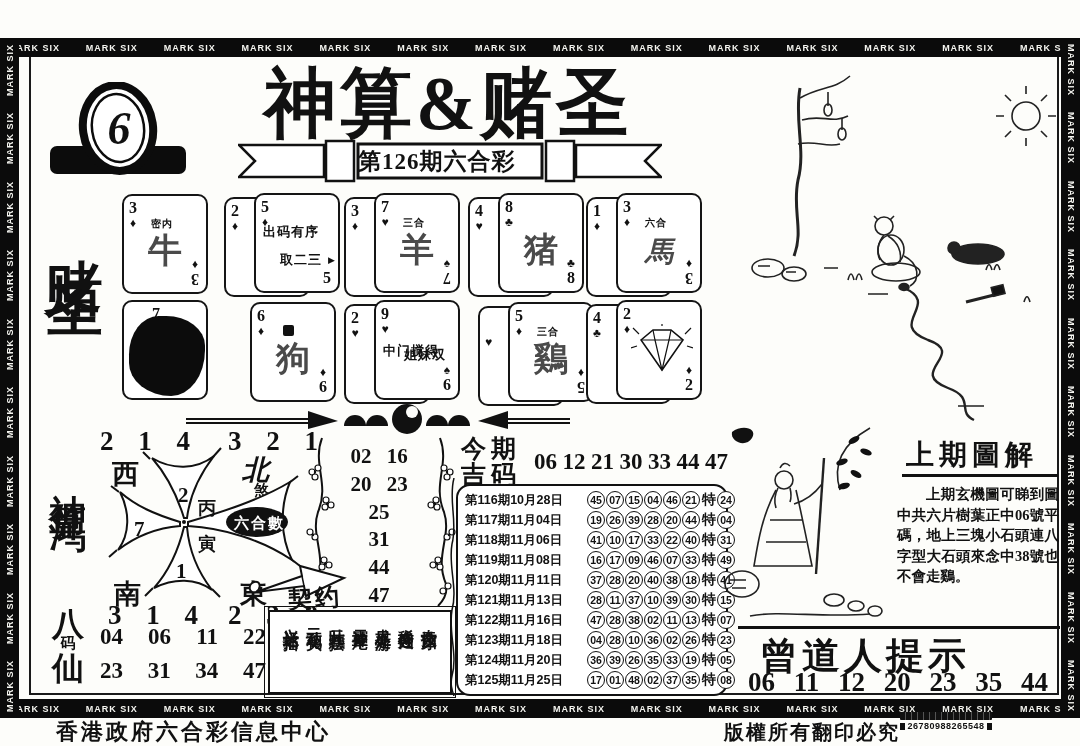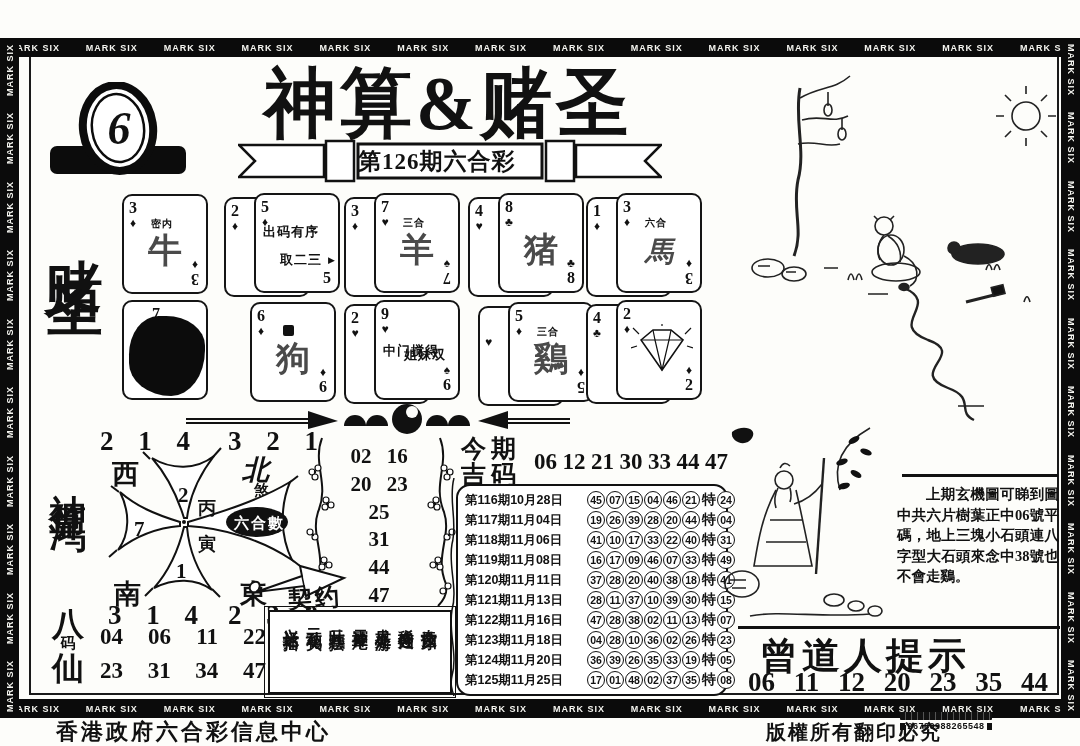--- a/index.html
+++ b/index.html
@@ -13,21 +13,21 @@
   .bar.v{top:38px;width:19px;height:680px;flex-direction:column;padding:6px 0;box-sizing:border-box;}
   .bar .mark{font:bold 9px "Liberation Sans",sans-serif;letter-spacing:1px;white-space:nowrap;}
   .bar.v .mark{writing-mode:vertical-rl;}
   .bar.v.left .mark{transform:rotate(180deg);}
   
   .inner-frame{position:absolute;left:29px;top:57px;width:1026px;height:636px;
        border-left:2px solid #1a1a1a;border-right:2px solid #1a1a1a;border-bottom:2px solid #1a1a1a;}
   
   .top-line{position:absolute;left:84px;top:4px;font:bold 24px "Liberation Serif",serif;letter-spacing:2px;}
   .footer-left{position:absolute;left:56px;top:717px;font:bold 22px "Liberation Serif",serif;letter-spacing:3px;}
-  .footer-right{position:absolute;top:719px;font:bold 20px "Liberation Serif",serif;letter-spacing:2px;margin-left:42px;}
+  .footer-right{position:absolute;top:719px;font:bold 20px "Liberation Serif",serif;letter-spacing:2px;}
   .fineprint{position:absolute;left:900px;top:712px;width:92px;}
   .fineprint .l1{height:8px;background:repeating-linear-gradient(90deg,#111 0 5px,#555 5px 6px);border-radius:1px;}
   .fineprint .l2{font:bold 9px "Liberation Sans",sans-serif;letter-spacing:.5px;margin-top:1px;
        display:flex;align-items:center;gap:2px;}
   .fineprint .l2::before,.fineprint .l2::after{content:"";width:7px;height:7px;background:#111;display:inline-block;}
   
   .title{position:absolute;left:228px;top:56px;width:440px;text-align:center;
        font:900 72px "Liberation Serif",serif;letter-spacing:4px;transform:scaleY(1.05);}
   .banner-text{position:absolute;left:358px;top:146px;width:186px;text-align:left;
        font:bold 23px "Liberation Serif",serif;letter-spacing:1px;}
@@ -697,20 +697,21 @@
       <circle cx="226" cy="190" r="6" fill="#222"></circle>
       <path d="M176,230 C214,246 158,266 200,282 C240,296 178,314 220,330 C248,340 228,354 246,362" stroke-width="2.4"></path>
       <ellipse cx="176" cy="229" rx="5" ry="3.4" fill="#222"></ellipse>
       <path d="M238,244 L270,236" stroke-width="3"></path>
       <rect x="264" y="228" width="12" height="9" fill="#111" transform="rotate(-14 270 232)"></rect>
       <path d="M120,222 c2,-8 4,-8 6,0 m2,0 c2,-8 4,-8 6,0 M258,212 c2,-7 4,-7 6,0 m2,0 c2,-7 4,-7 6,0 M296,244 c2,-7 4,-7 6,0"></path>
       <path d="M140,236 h20 M230,348 h26 M96,210 h14"></path>
     </g>
   </svg>
 
+  <div class="li-heading">上期圖解</div>
   <div class="li-rule"></div>
   <div class="li-body">上期玄機圖可睇到圖中共六片樹葉正中06號平碼，地上三塊小石頭連八字型大石頭來念中38號也不會走鷄。</div>
 
   <svg class="abs" style="left:720px;top:424px;" width="180" height="200" viewBox="0 0 180 200">
     <path d="M12,8 C22,0 38,4 32,14 C26,24 10,18 12,8 Z" fill="#111"></path>
     <g fill="none" stroke="#222" stroke-width="1.6">
       <path d="M150,4 C122,20 112,40 120,66"></path>
       <g fill="#111" stroke="none">
         <ellipse cx="134" cy="16" rx="6" ry="3" transform="rotate(-30 134 16)"></ellipse>
         <ellipse cx="146" cy="28" rx="6" ry="3" transform="rotate(20 146 28)"></ellipse>

